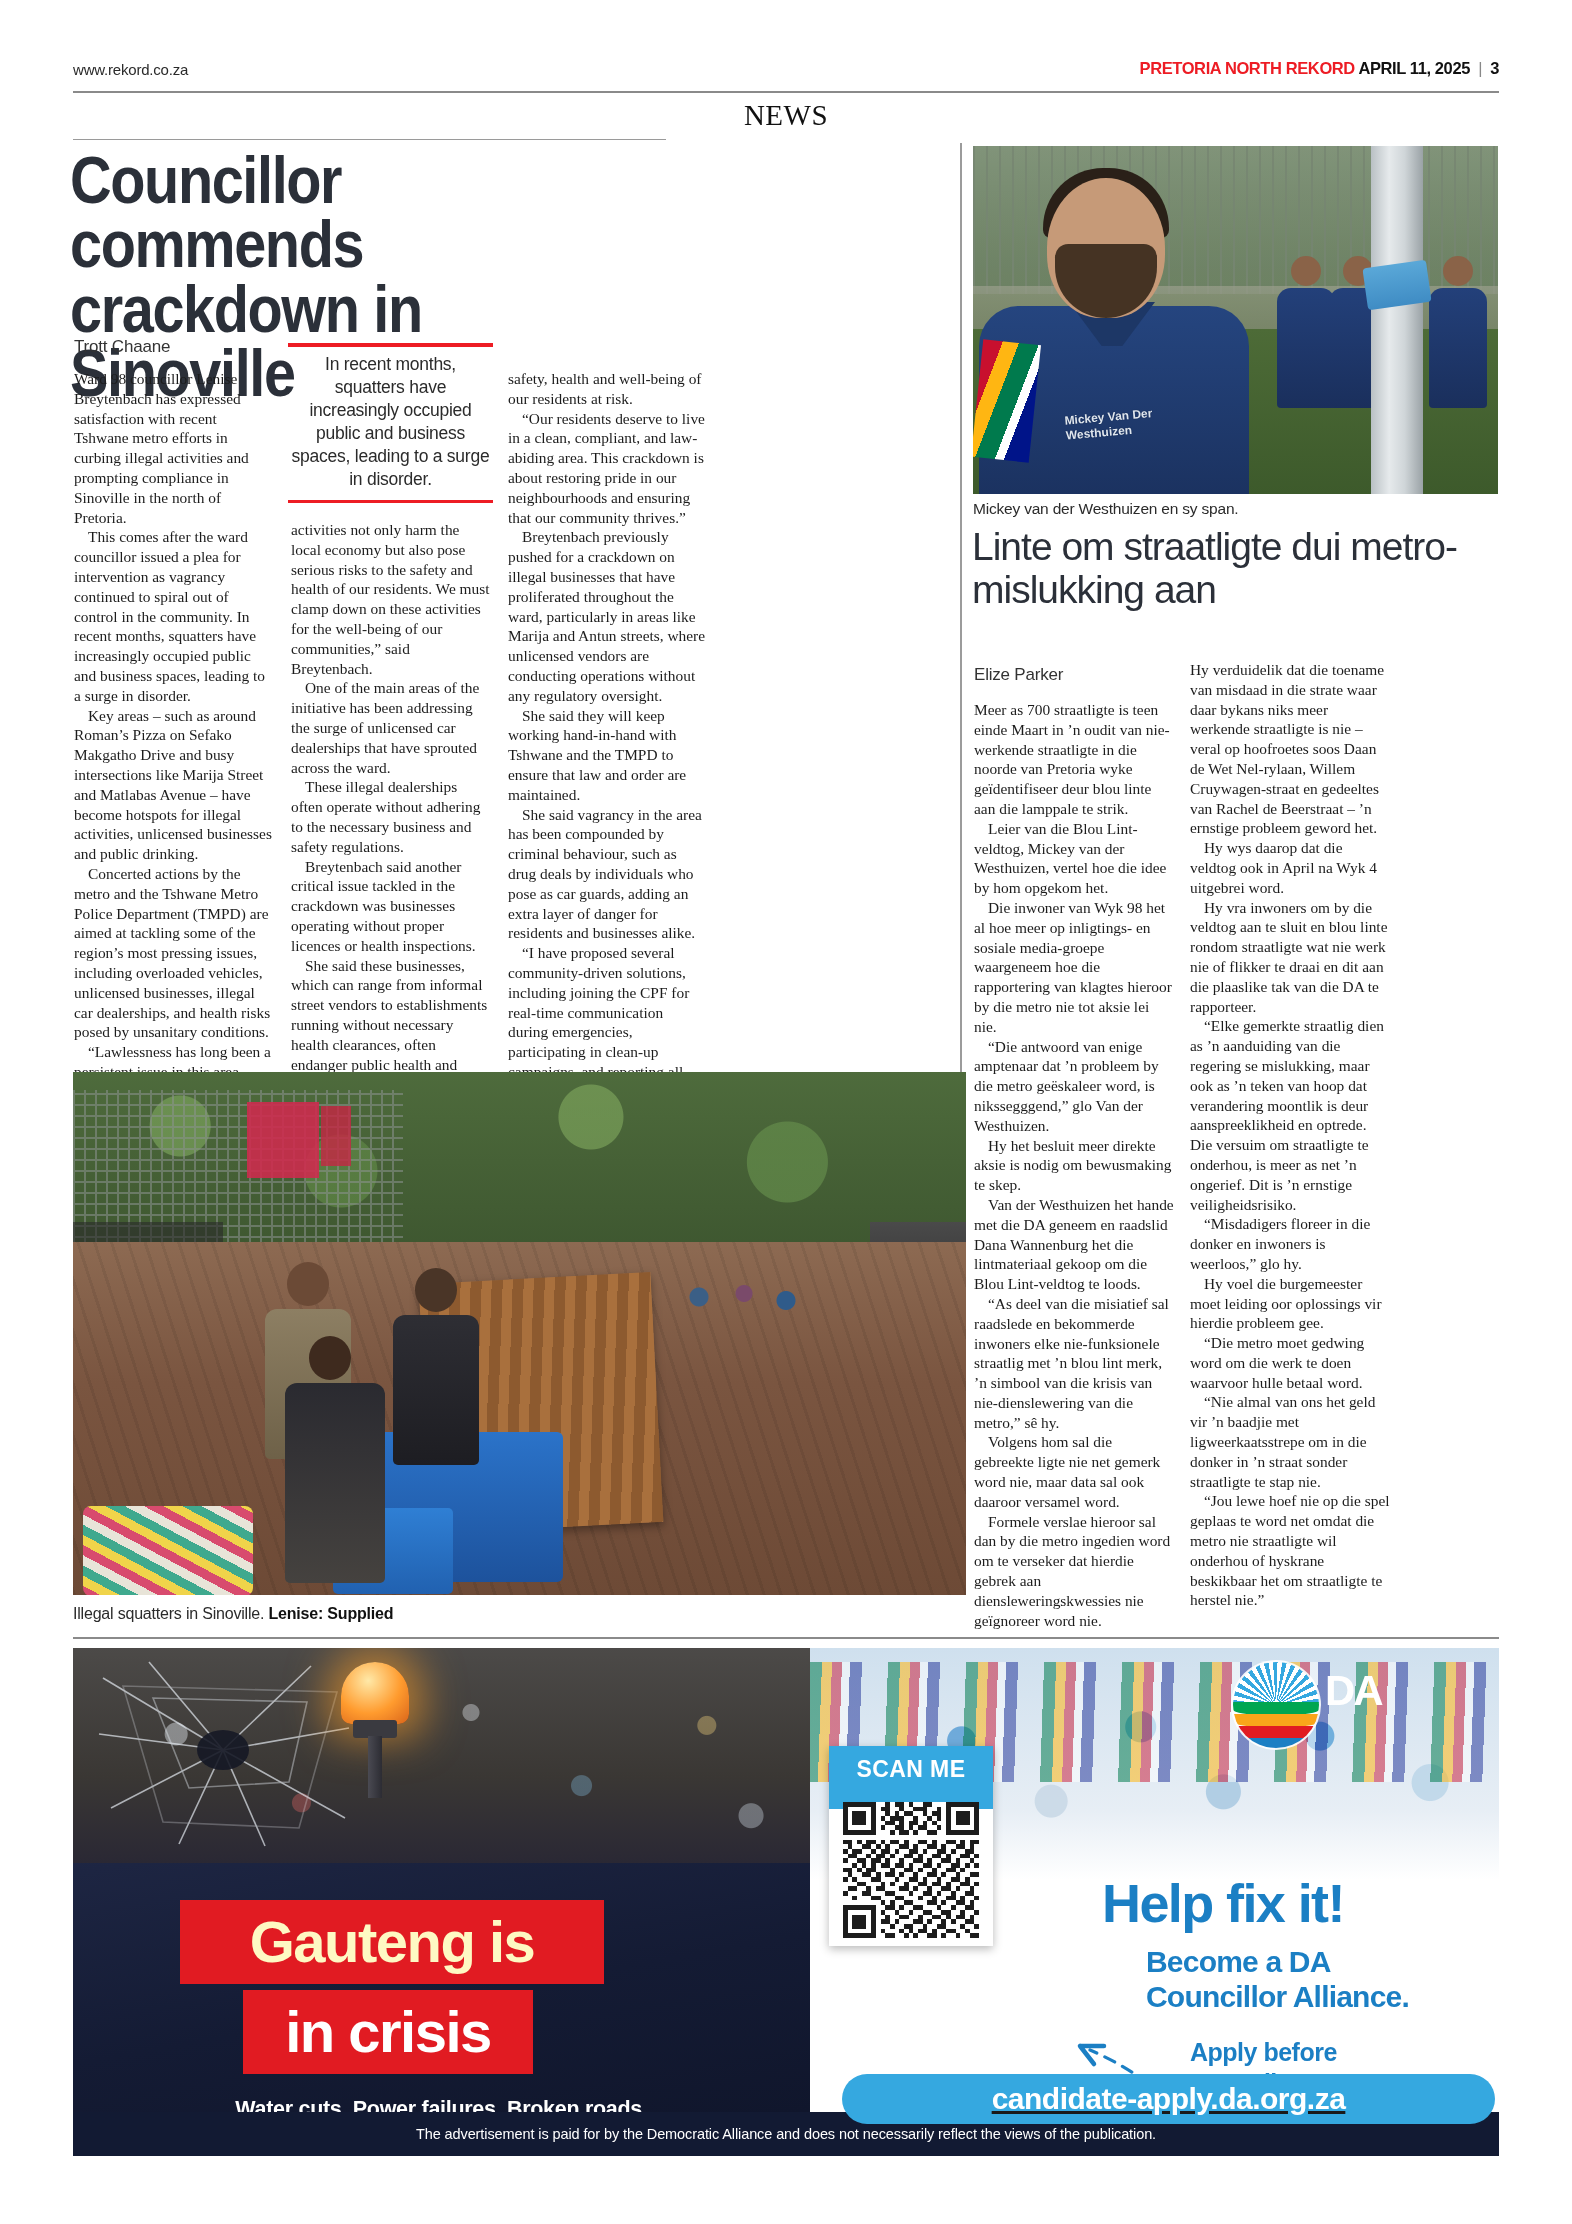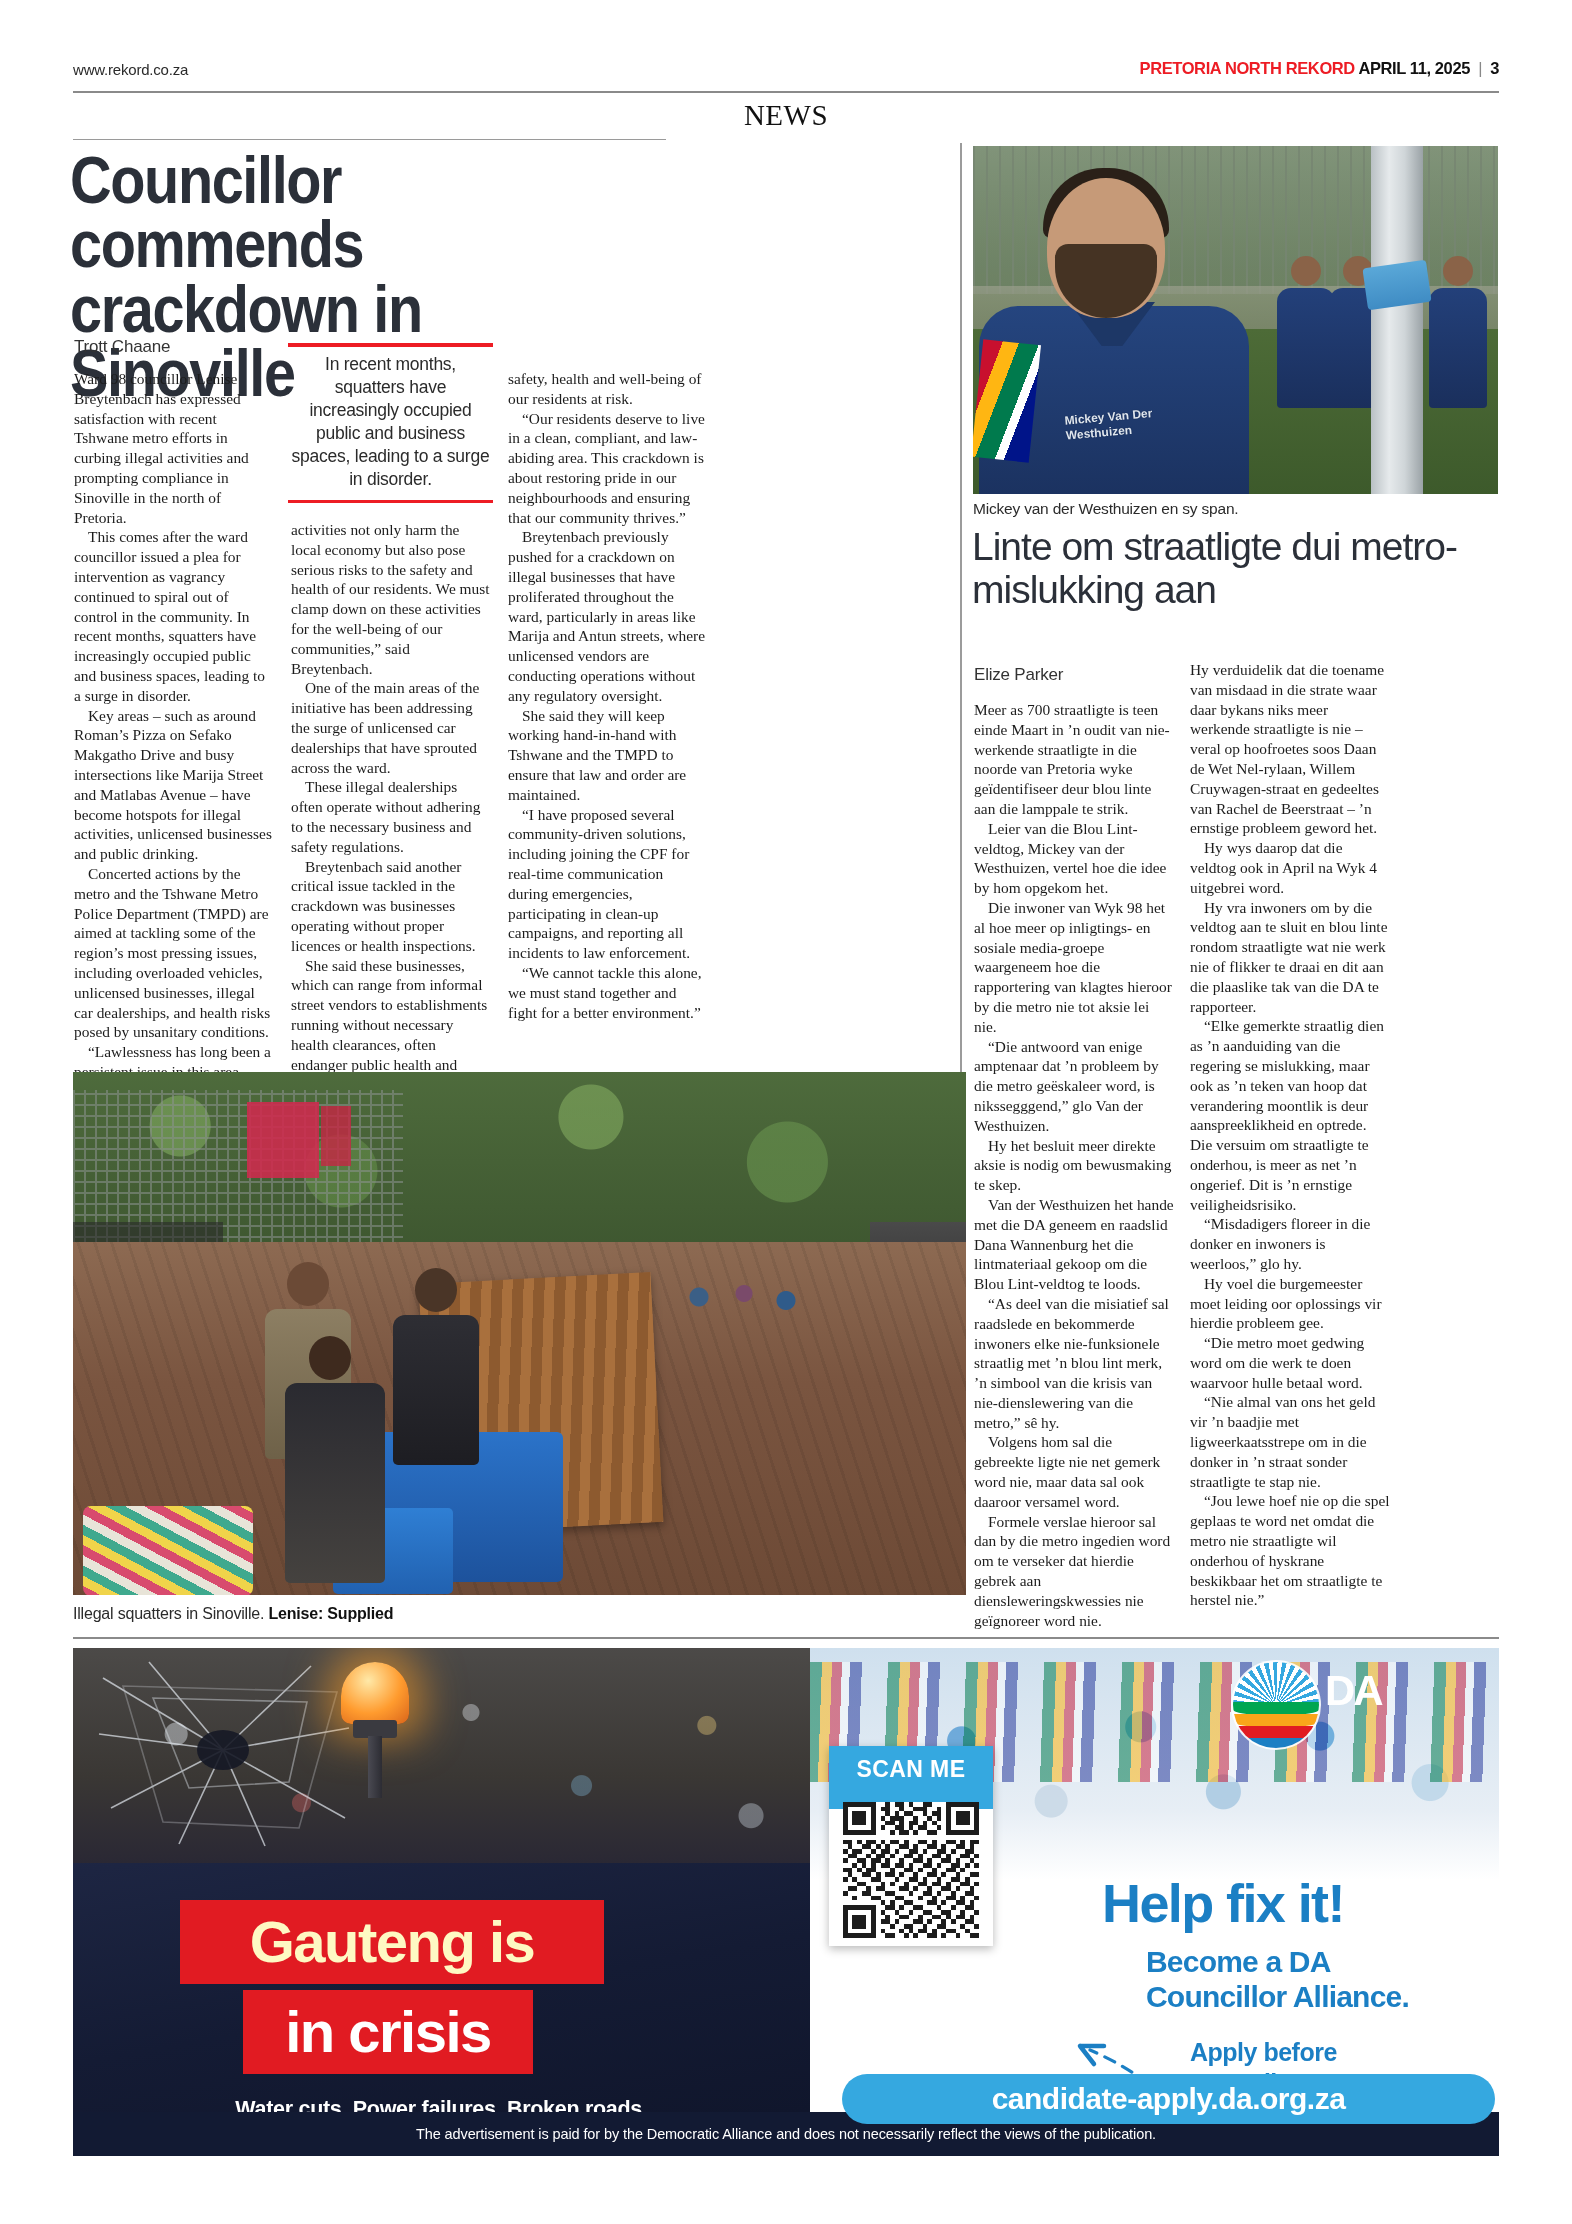--- a/index.html
+++ b/index.html
@@ -174,21 +174,21 @@
   .qr{position:absolute;left:11px;top:56px;width:142px;height:136px;}
 
   .ad-h1{position:absolute;left:292px;top:228px;font-family:"Liberation Sans",sans-serif;font-weight:bold;
     font-size:54px;color:#1b7fc4;letter-spacing:-1.6px;line-height:1;}
   .ad-h2{position:absolute;left:292px;top:296px;width:385px;font-family:"Liberation Sans",sans-serif;font-weight:bold;
     font-size:30px;color:#1b7fc4;letter-spacing:-0.8px;line-height:1.17;margin-left:44px;}
   .ad-h3{position:absolute;left:380px;top:389px;font-family:"Liberation Sans",sans-serif;font-weight:bold;
     font-size:25px;color:#1b7fc4;letter-spacing:-0.5px;line-height:1.25;}
   .ad-arrow{position:absolute;left:264px;top:382px;width:110px;height:84px;}
 
-  .ad-urlbar{position:absolute;left:769px;top:426px;width:653px;height:50px;background:#35a8e0;border-radius:26px;}
+  .ad-urlbar{position:absolute;left:769px;top:426px;width:653px;height:50px;background:#35a8e0;border-radius:26px;text-decoration:underline;}
   .ad-urlbar span{display:block;font-family:"Liberation Sans",sans-serif;font-weight:bold;font-size:30px;color:#fff;
     line-height:50px;text-align:center;letter-spacing:-0.5px;}
   .ad-disc{position:absolute;left:0;top:478px;width:1426px;text-align:center;
     font-family:"Liberation Sans",sans-serif;font-size:14.5px;color:#fff;letter-spacing:-0.1px;}
 </style>
 </head>
 <body>
 
 <div class="page">
 
@@ -226,20 +226,21 @@
       <p>These illegal dealerships often operate without adhering to the necessary business and safety regulations.</p>
       <p>Breytenbach said another critical issue tackled in the crackdown was businesses operating without proper licences or health inspections.</p>
       <p>She said these businesses, which can range from informal street vendors to establishments running without necessary health clearances, often endanger public health and safety.</p>
       <p>“We are taking a stand against all forms of lawlessness that put the</p>
     </div>
   <div class="col" id="a1c3">
       <p class="noind">safety, health and well-being of our residents at risk.</p>
       <p>“Our residents deserve to live in a clean, compliant, and law-abiding area. This crackdown is about restoring pride in our neighbourhoods and ensuring that our community thrives.”</p>
       <p>Breytenbach previously pushed for a crackdown on illegal businesses that have proliferated throughout the ward, particularly in areas like Marija and Antun streets, where unlicensed vendors are conducting operations without any regulatory oversight.</p>
       <p>She said they will keep working hand-in-hand with Tshwane and the TMPD to ensure that law and order are maintained.</p>
+      <p>She said vagrancy in the area has been compounded by criminal behaviour, such as drug deals by individuals who pose as car guards, adding an extra layer of danger for residents and businesses alike.</p>
       <p>“I have proposed several community-driven solutions, including joining the CPF for real-time communication during emergencies, participating in clean-up campaigns, and reporting all incidents to law enforcement.</p>
       <p>“We cannot tackle this alone, we must stand together and fight for a better environment.”</p>
     </div>
 
   <div class="vrule"></div>
 
   <div class="photo1">
     <div class="p1-sky"></div>
     <div class="p1-fence"></div>
     <div class="p1-wall"></div>

